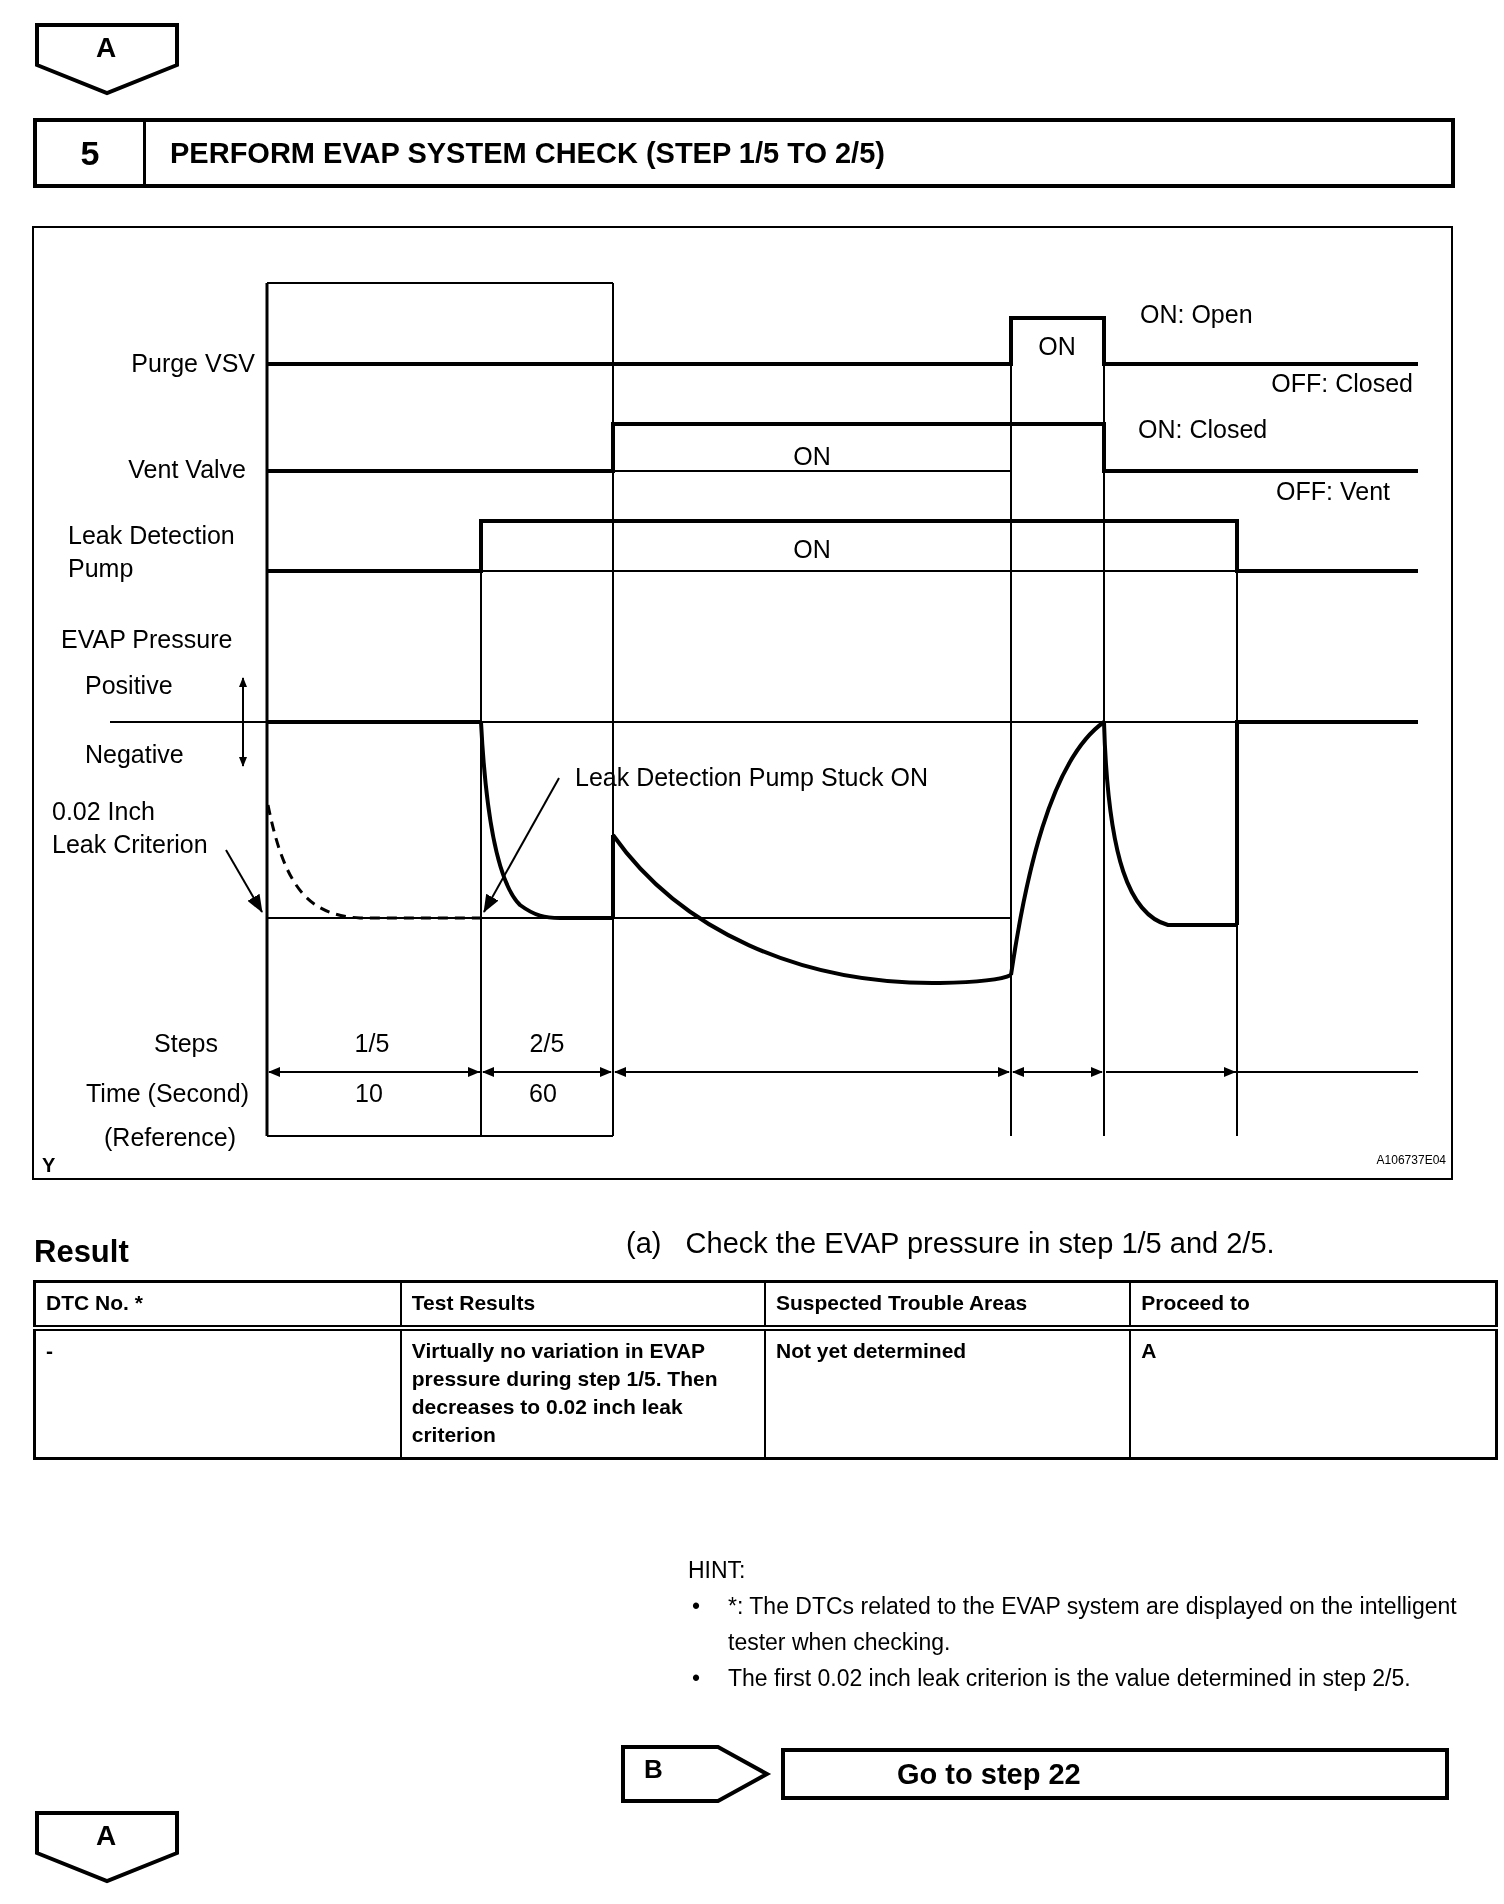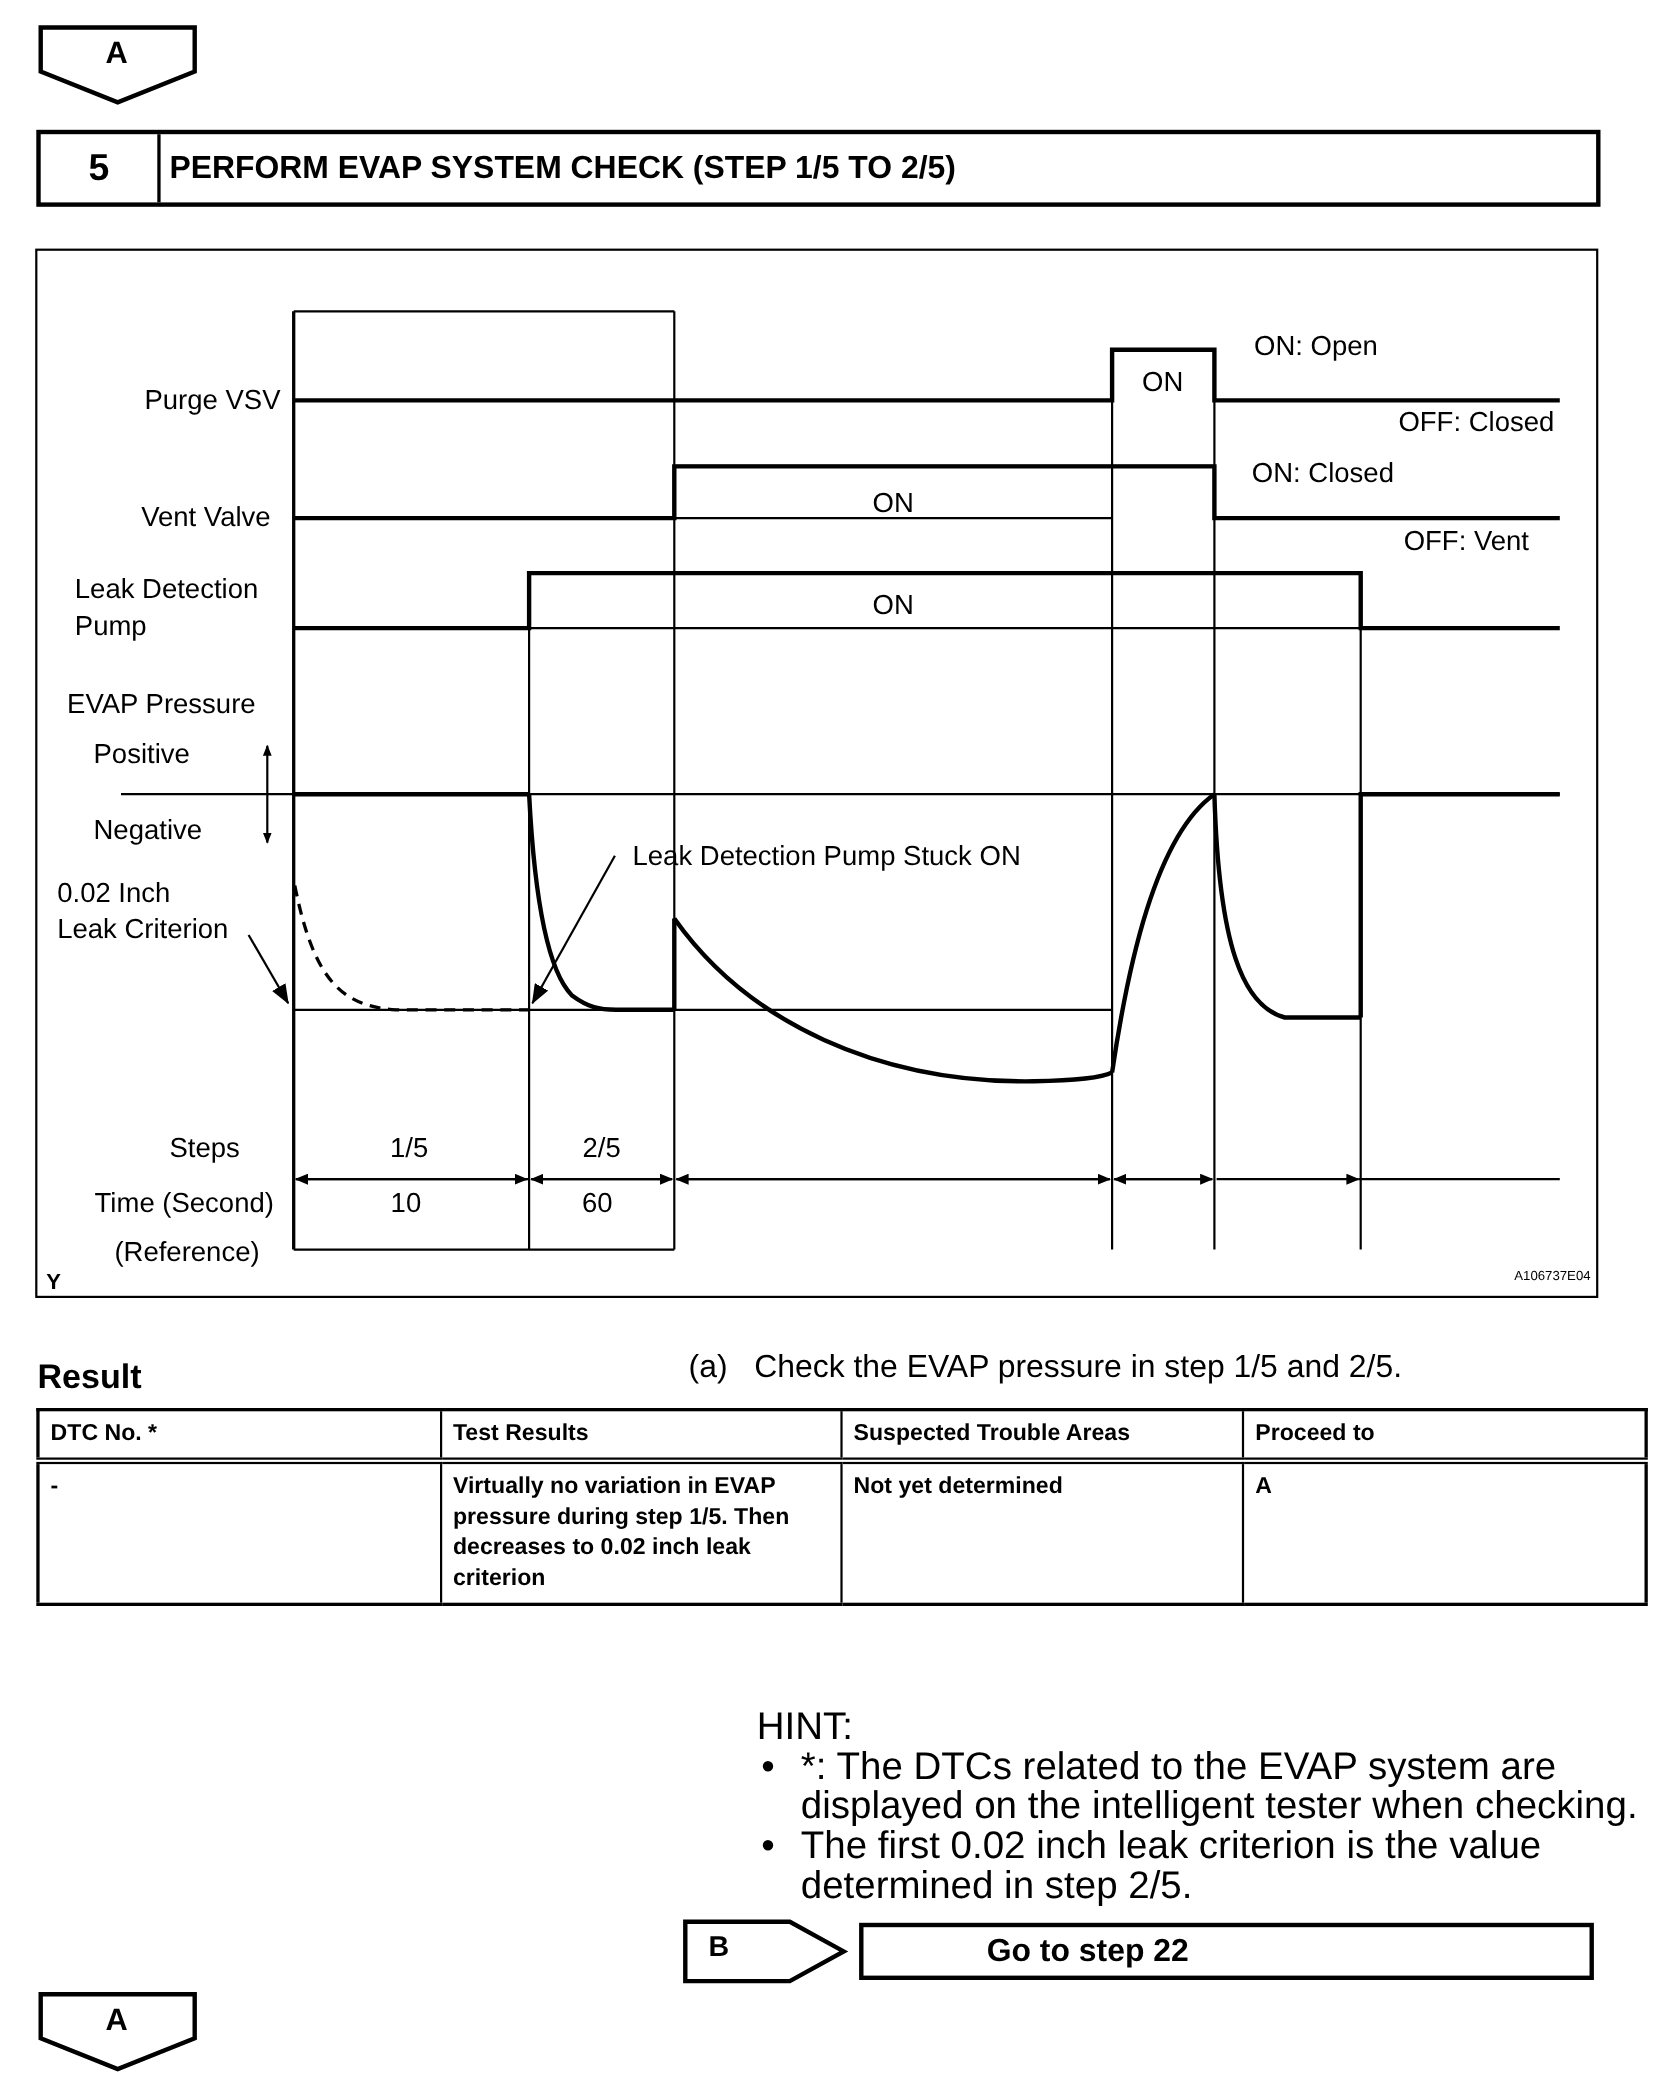--- a/index.html
+++ b/index.html
@@ -2,32 +2,32 @@
 <html><head>
 <meta charset="utf-8">
 <style>
   html,body{margin:0;padding:0;background:#fff;}
   body{width:1504px;height:1904px;position:relative;overflow:hidden;
        font-family:"Liberation Sans",sans-serif;color:#000;}
   .abs{position:absolute;}
   .marker-text{font-weight:bold;font-size:28px;}
   .step-header{position:absolute;left:33px;top:118px;width:1414px;height:62px;border:4px solid #000;display:flex;}
   .step-num{width:106px;border-right:3px solid #000;display:flex;align-items:center;justify-content:center;font-weight:bold;font-size:34px;}
-  .step-title{flex:1;display:flex;align-items:center;padding-left:8px;font-weight:bold;font-size:29px;}
+  .step-title{flex:1;display:flex;align-items:center;padding-left:24px;font-weight:bold;font-size:29px;}
   .diagram{position:absolute;left:32px;top:226px;width:1421px;height:954px;border:2px solid #000;box-sizing:border-box;}
   svg text{font-family:"Liberation Sans",sans-serif;}
   .instr{position:absolute;left:626px;top:1227px;font-size:29px;}
   .result-h{position:absolute;left:34px;top:1234px;font-size:31px;font-weight:bold;}
   table.res{position:absolute;left:33px;top:1280px;width:1465px;border-collapse:collapse;font-size:21px;font-weight:bold;}
   table.res td,table.res th{border:2px solid #000;vertical-align:top;text-align:left;padding:6px 10px 8px 10px;line-height:28px;}
   table.res th{border-bottom:6px double #000;font-weight:bold;}
   table.res tr.r1 td{height:94px;border-bottom:3px solid #000;}
   table.res tr.r2 td{height:72px;}
   table.res{border:3px solid #000;}
-  .hint{position:absolute;left:688px;top:1552px;font-size:35px;line-height:36px;}
+  .hint{position:absolute;left:688px;top:1552px;font-size:23px;line-height:36px;}
   .hint ul{margin:0;padding:0;list-style:none;}
   .hint li{position:relative;padding-left:40px;}
   .hint li .bullet{position:absolute;left:4px;top:0;}
   .goto{position:absolute;left:781px;top:1748px;width:668px;height:52px;border:4px solid #000;display:flex;align-items:center;padding-left:112px;box-sizing:border-box;font-weight:bold;font-size:29px;}
 </style>
 </head>
 <body>
 
 <div class="abs" style="left:34px;top:22px;width:146px;height:74px;">
   <svg width="146" height="74">

